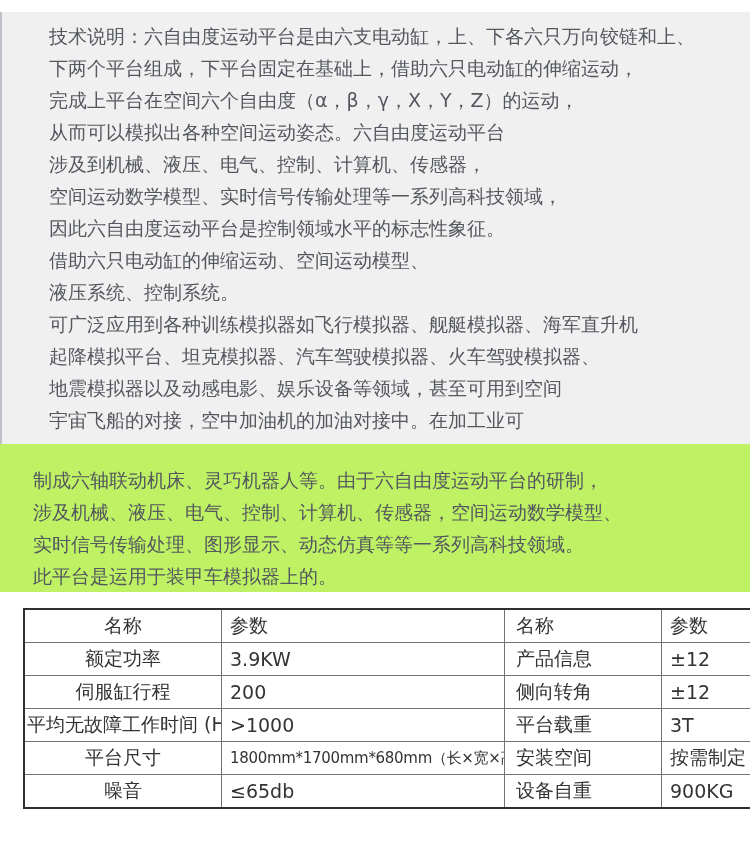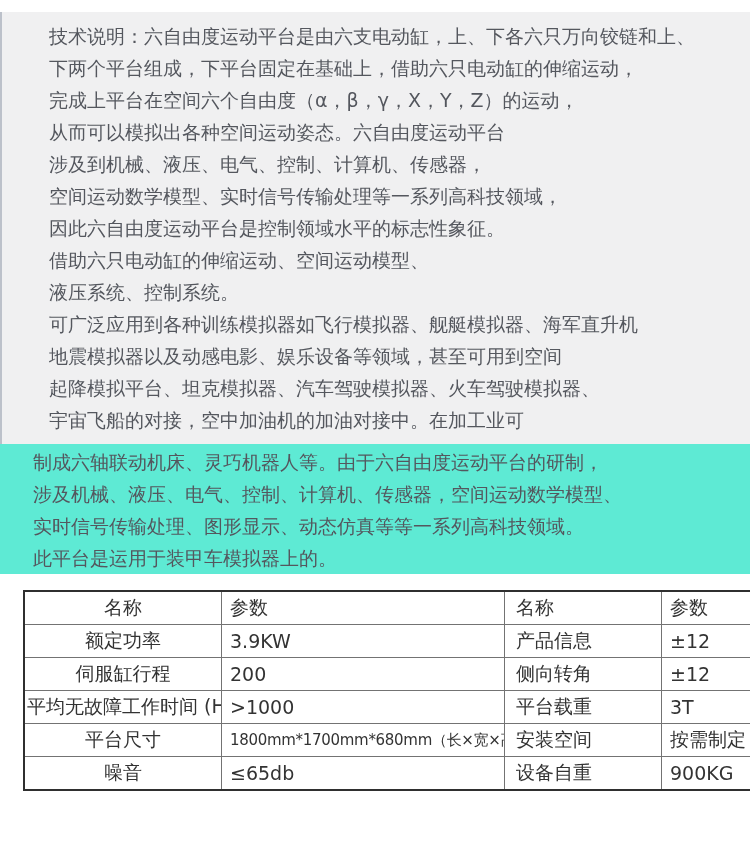--- a/index.html
+++ b/index.html
@@ -22,21 +22,21 @@
   }
   
   .desc-block { font-size:19px; line-height:32px; color:#54575e; }
   .desc-block p { margin:0; padding:0; white-space:nowrap; }
   .desc-gray {
     margin-top:12px;
     background:#f0f0f1;
     border-left:2px solid #bcc1ca;
     padding:8px 0 8px 47px;
   }
-  .desc-white { padding:2px 0 0 33px; background:#5eead4; }
+  .desc-white { padding:20px 0 0 33px; background:#bef264; }
   .indent { padding-left:57px; }
   
   .spec-table {
     border-collapse:collapse; table-layout:fixed;
     margin:16px 0 0 23px; width:724px;
     border:2px solid #2f2f2f;
   }
   .spec-table td {
     border:1px solid #737373; height:32px;
     font-size:19px; color:#333333;
@@ -59,22 +59,22 @@
     <p class="indent">技术说明：六自由度运动平台是由六支电动缸，上、下各六只万向铰链和上、</p>
     <p>下两个平台组成，下平台固定在基础上，借助六只电动缸的伸缩运动，</p>
     <p>完成上平台在空间六个自由度（α，β，γ，X，Y，Z）的运动，</p>
     <p>从而可以模拟出各种空间运动姿态。六自由度运动平台</p>
     <p>涉及到机械、液压、电气、控制、计算机、传感器，</p>
     <p>空间运动数学模型、实时信号传输处理等一系列高科技领域，</p>
     <p>因此六自由度运动平台是控制领域水平的标志性象征。</p>
     <p>借助六只电动缸的伸缩运动、空间运动模型、</p>
     <p>液压系统、控制系统。</p>
     <p class="indent">可广泛应用到各种训练模拟器如飞行模拟器、舰艇模拟器、海军直升机</p>
+    <p>起降模拟平台、坦克模拟器、汽车驾驶模拟器、火车驾驶模拟器、</p>
     <p>地震模拟器以及动感电影、娱乐设备等领域，甚至可用到空间</p>
-    <p>起降模拟平台、坦克模拟器、汽车驾驶模拟器、火车驾驶模拟器、</p>
     <p>宇宙飞船的对接，空中加油机的加油对接中。在加工业可</p>
   </section>
 
   <section class="desc-block desc-white">
     <p>制成六轴联动机床、灵巧机器人等。由于六自由度运动平台的研制，</p>
     <p>涉及机械、液压、电气、控制、计算机、传感器，空间运动数学模型、</p>
     <p>实时信号传输处理、图形显示、动态仿真等等一系列高科技领域。</p>
     <p class="indent">此平台是运用于装甲车模拟器上的。</p>
   </section>
 

